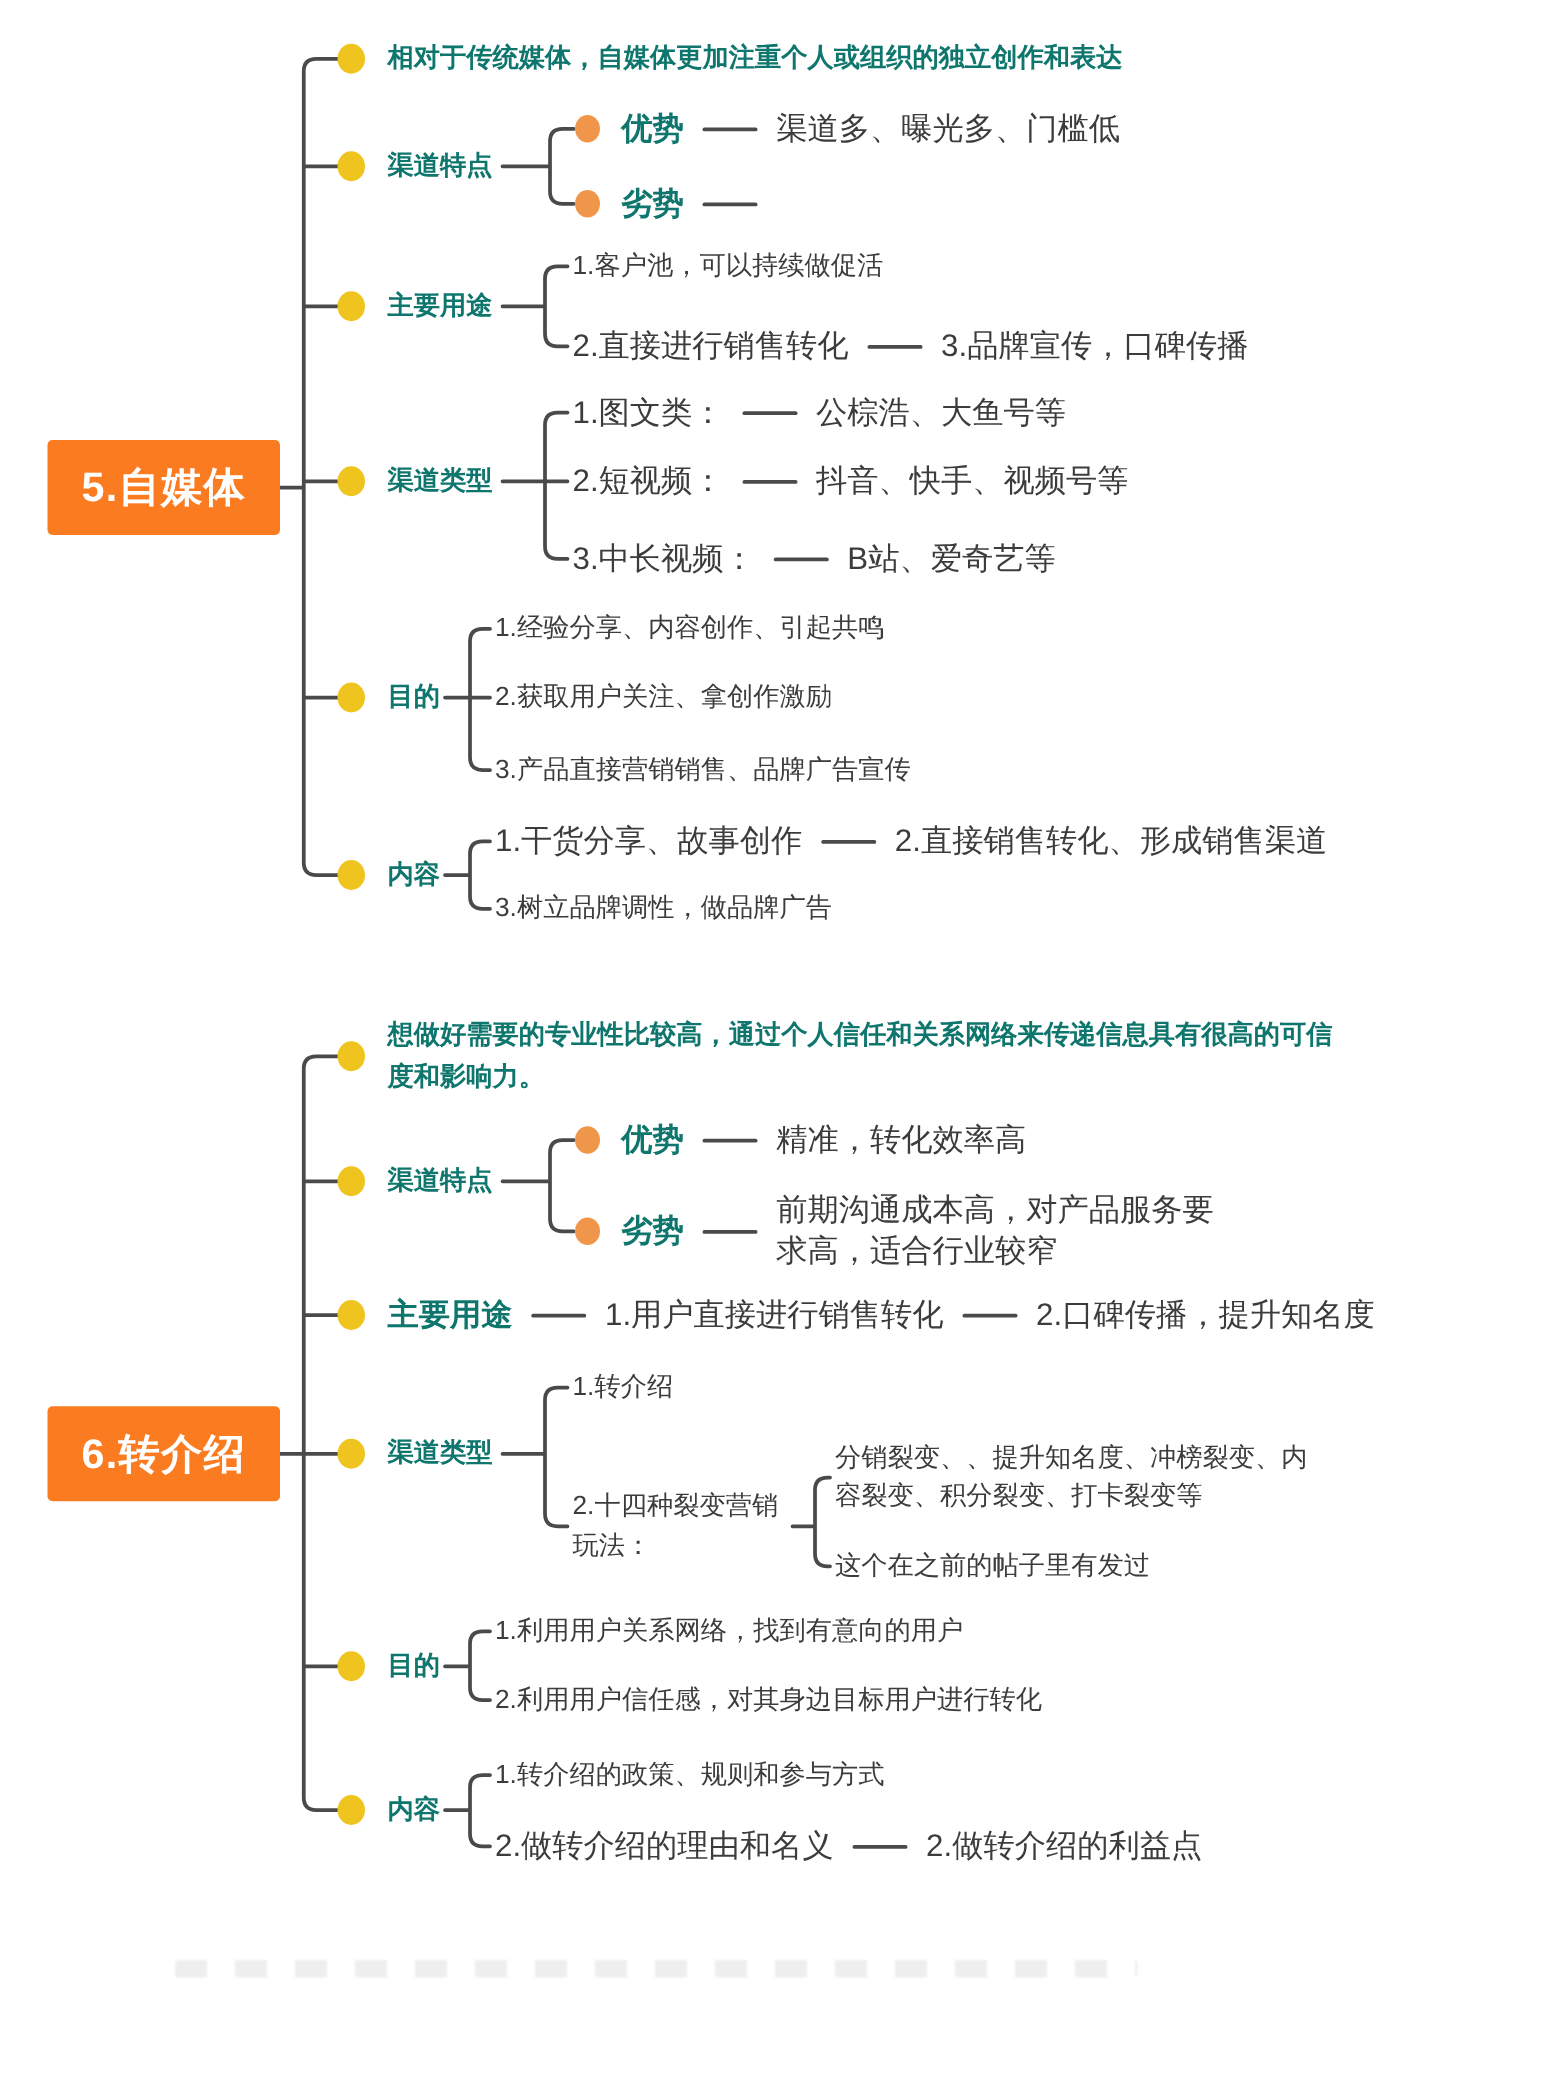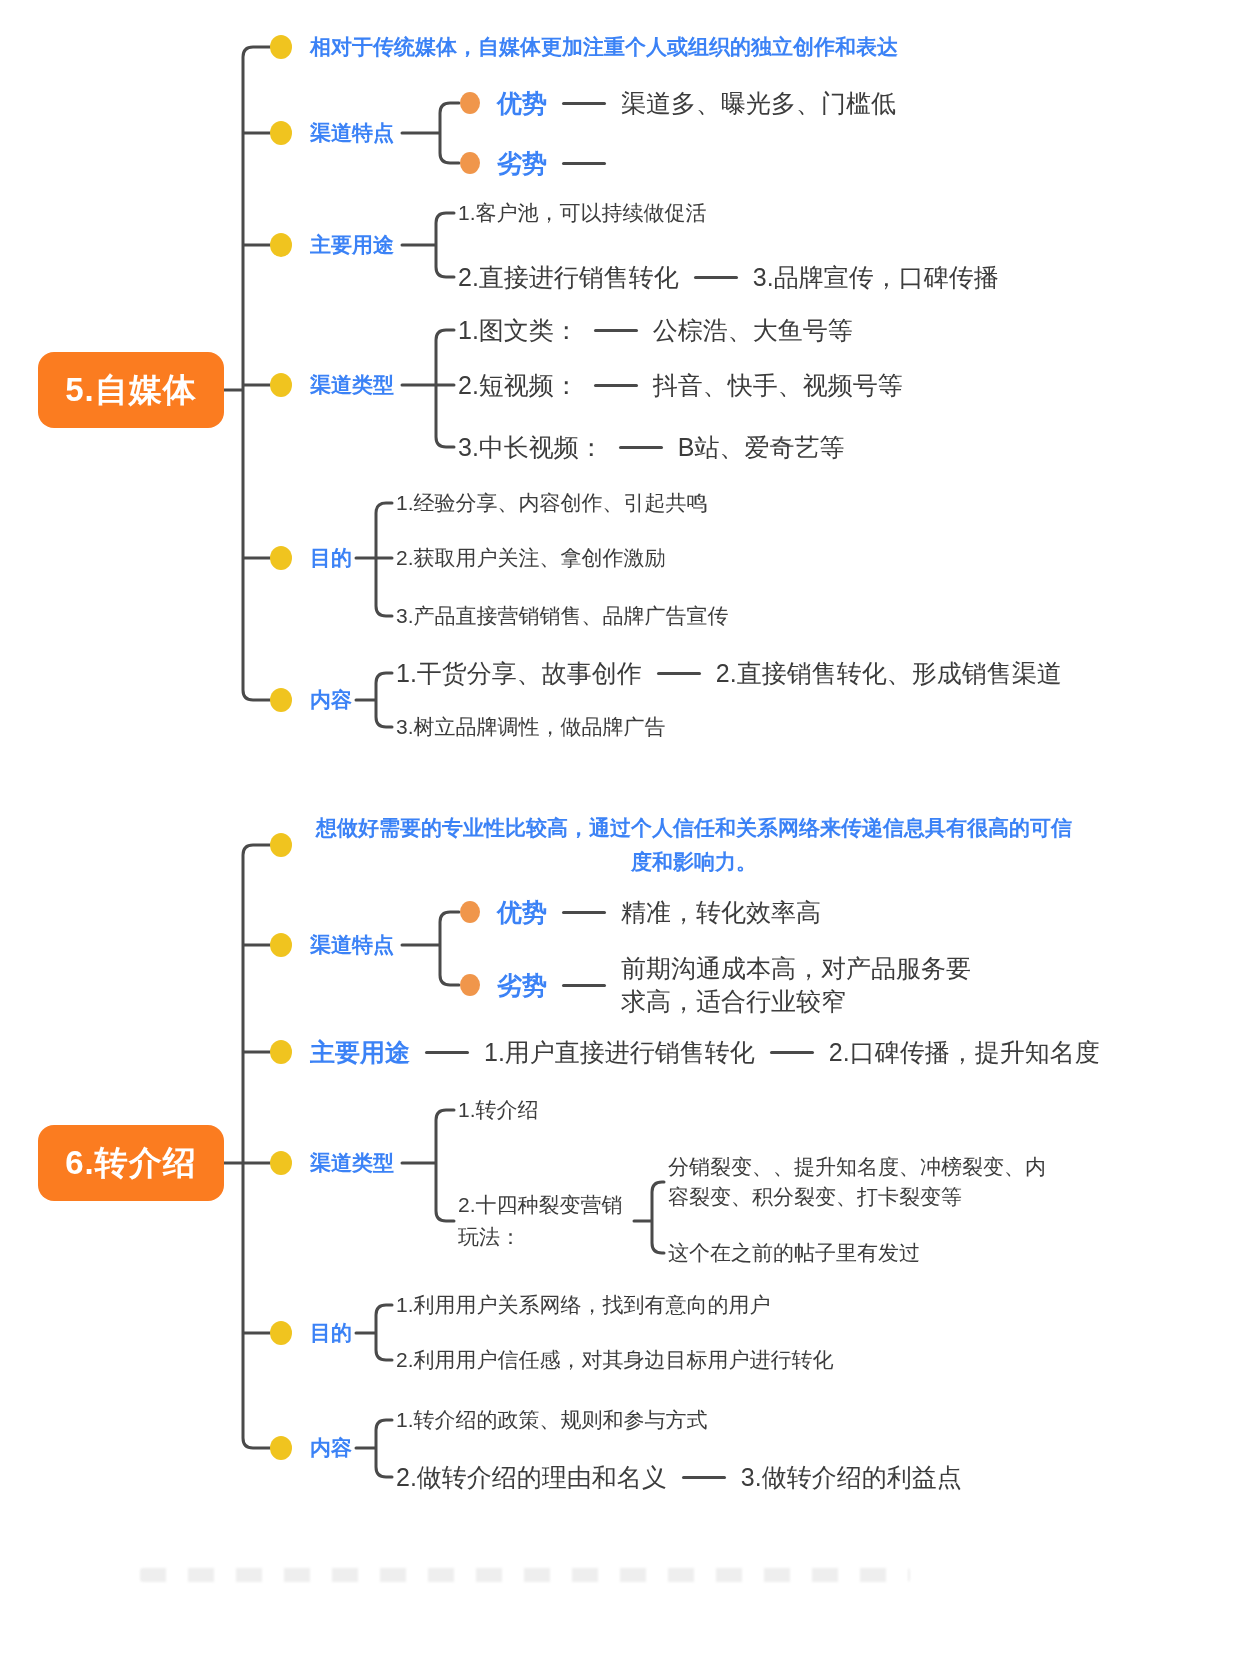--- a/index.html
+++ b/index.html
@@ -2,34 +2,34 @@
 <html style="--root-bg: #fb7c20; --yellow-dot: #f0c41f; --orange-dot: #f0964b; --line: #4a4a4a;"><head>
 <meta charset="utf-8">
 <style>
   html,body{margin:0;padding:0;background:#ffffff;}
   .canvas{
     position:relative;width:1242px;height:1660px;background:#ffffff;overflow:hidden;
     font-family:"Liberation Sans","DejaVu Sans",sans-serif;color:#3c3c3c;
   }
   .wires{position:absolute;left:0;top:0;pointer-events:none;}
   .root{
-    position:absolute;width:186px;height:76px;border-radius:16px;
+    position:absolute;width:186px;height:76px;border-radius:4px;
     background:var(--root-bg,#fb7c20);color:#ffffff;font-weight:700;font-size:33px;
     display:flex;align-items:center;justify-content:center;letter-spacing:1px;
   }
   .dot{
     position:absolute;width:22px;height:24px;border-radius:50%;
     background:var(--yellow-dot,#f0c41f);transform:translate(-50%,-50%);
   }
   .dot.orange{width:20px;height:22px;background:var(--orange-dot,#f0964b);}
   .txt{
     position:absolute;transform:translateY(-50%);white-space:nowrap;
     font-size:21px;line-height:30px;color:#3c3c3c;
   }
-  .bold{font-weight:700;color:#3b82f6;text-align:center;}
+  .bold{font-weight:700;color:#0f766e;}
   .wrap{white-space:normal;}
   .row{
     position:absolute;transform:translateY(-50%);display:flex;align-items:center;gap:15px;
     font-size:25px;line-height:30px;color:#3c3c3c;white-space:nowrap;
   }
   .row .bold{white-space:nowrap;}
   .dash{flex:none;width:44px;height:3px;border-radius:2px;background:var(--line,#4a4a4a);}
   .watermark{
     position:absolute;left:140px;top:1568px;width:770px;height:14px;opacity:.16;filter:blur(1px);
     background:repeating-linear-gradient(90deg,#9a9a9a 0 26px,transparent 26px 48px);
@@ -159,17 +159,17 @@
 
   <div class="txt bold" style="left:310px;top:1333px">目的</div>
   <div class="txt" style="left:396px;top:1305px">1.利用用户关系网络，找到有意向的用户</div>
   <div class="txt" style="left:396px;top:1360px">2.利用用户信任感，对其身边目标用户进行转化</div>
 
   <div class="txt bold" style="left:310px;top:1448px">内容</div>
   <div class="txt" style="left:396px;top:1420px">1.转介绍的政策、规则和参与方式</div>
   <div class="row" style="left:396px;top:1477px">
     <span>2.做转介绍的理由和名义</span>
     <span class="dash"></span>
-    <span>3.做转介绍的利益点</span>
+    <span>2.做转介绍的利益点</span>
   </div>
 
   <div class="watermark"></div>
 </div>
 
 </body></html>

